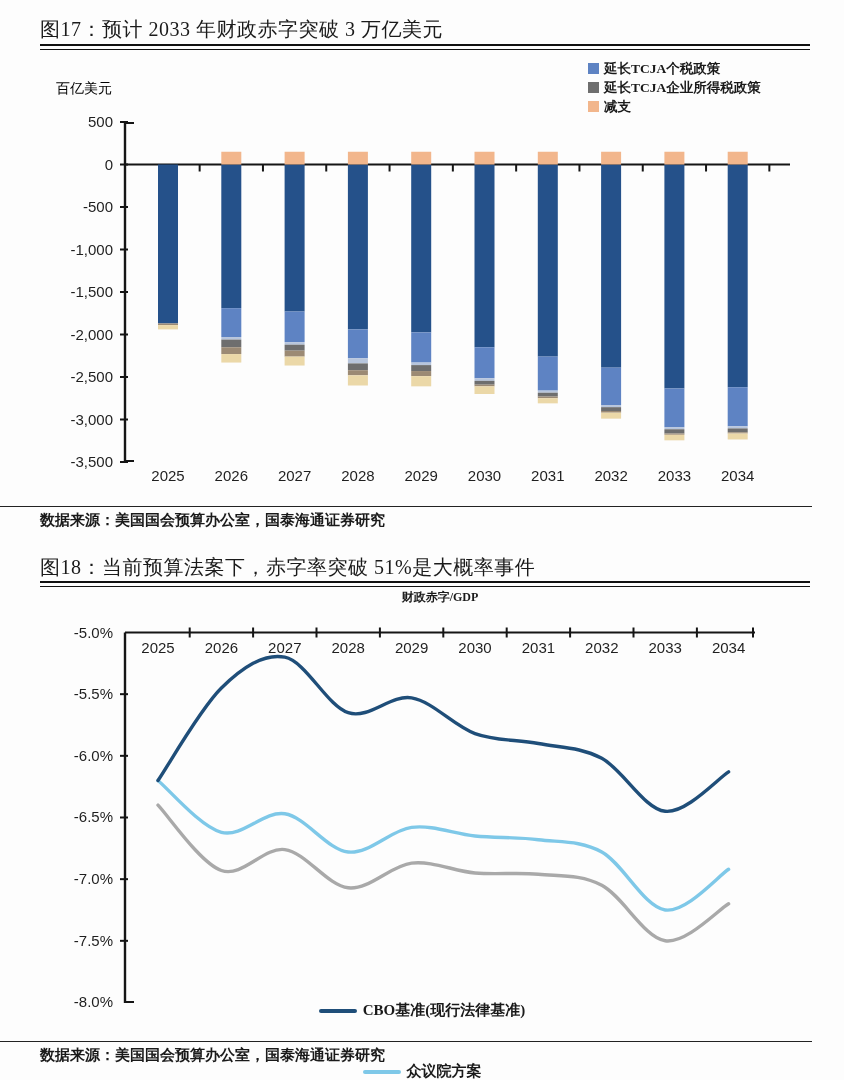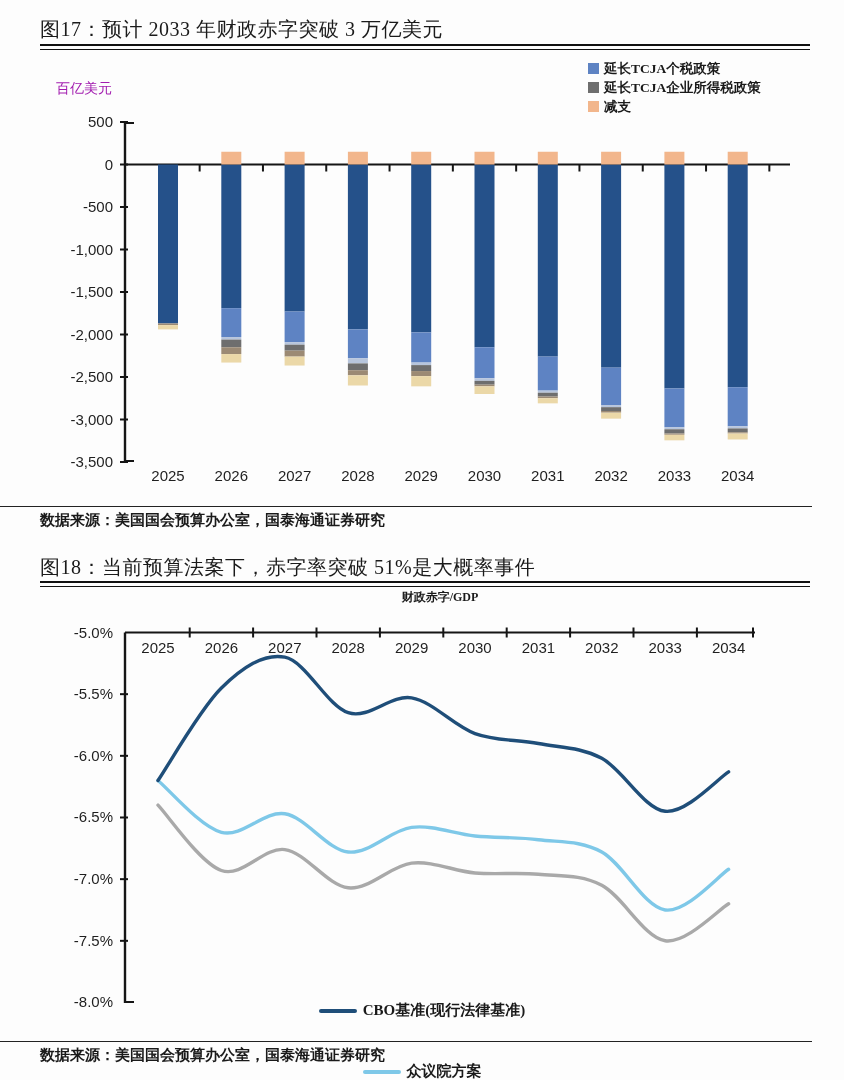--- a/index.html
+++ b/index.html
@@ -3,21 +3,21 @@
 <meta charset="utf-8">
 <style>
   html,body{margin:0;padding:0;background:#f2f2f2;}
   #page{position:relative;width:844px;height:1080px;background:#fdfdfd;overflow:hidden;
         font-family:"Liberation Serif","DejaVu Serif",serif;color:#1a1a1a;}
   svg{position:absolute;left:0;top:0;}
   .fig-heading{position:absolute;left:40px;font-size:20px;font-weight:400;letter-spacing:.5px;white-space:nowrap;}
   .dbl-rule{position:absolute;left:40px;width:770px;height:3px;border-top:2px solid #111;border-bottom:1px solid #111;}
   .src-rule{position:absolute;left:0;width:812px;border-top:1.5px solid #222;}
   .src-text{position:absolute;left:40px;font-size:15px;font-weight:700;white-space:nowrap;}
-  .unit-label{position:absolute;left:56px;top:80px;font-size:14px;color:#a21caf;}
+  .unit-label{position:absolute;left:56px;top:80px;font-size:14px;color:#000000;}
   .lg17{position:absolute;top:59px;left:0;width:844px;height:80px;}
   .lg-col{position:absolute;top:0;}
   .lg-item{display:flex;align-items:center;height:19px;gap:5px;}
   .lg-swatch{width:11px;height:11px;flex:0 0 auto;}
   .lg-label{font-size:13.5px;font-weight:700;white-space:nowrap;}
   .chart2-title{position:absolute;left:125px;width:630px;top:589px;text-align:center;
                 font-size:12px;font-weight:700;}
   .lg18{position:absolute;left:60px;width:724px;top:1001px;display:flex;justify-content:center;
         align-items:center;gap:42px;flex-direction:column;}
   .lg18-item{display:flex;align-items:center;gap:6px;}

